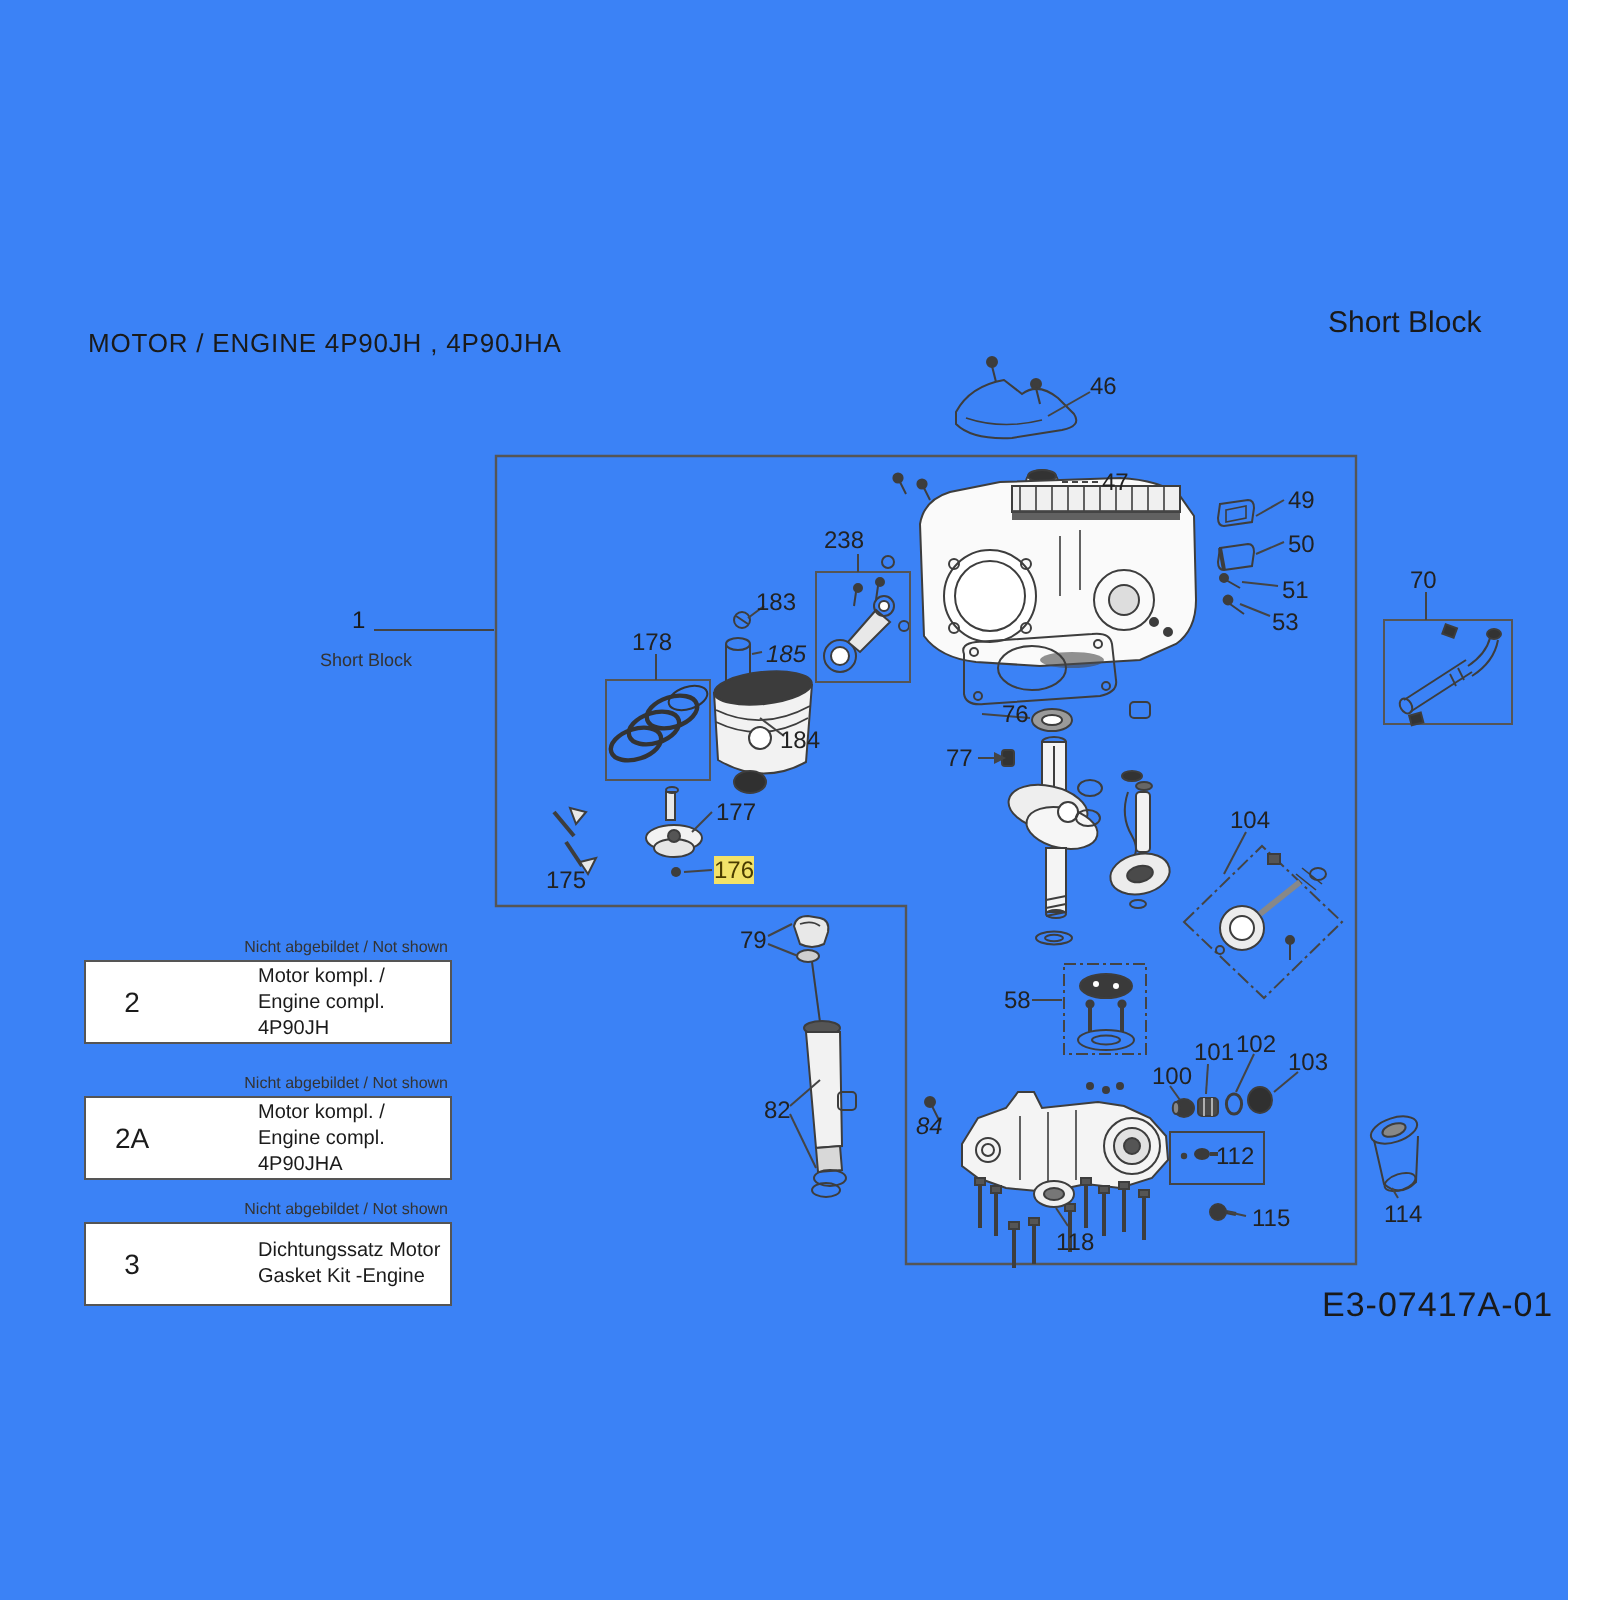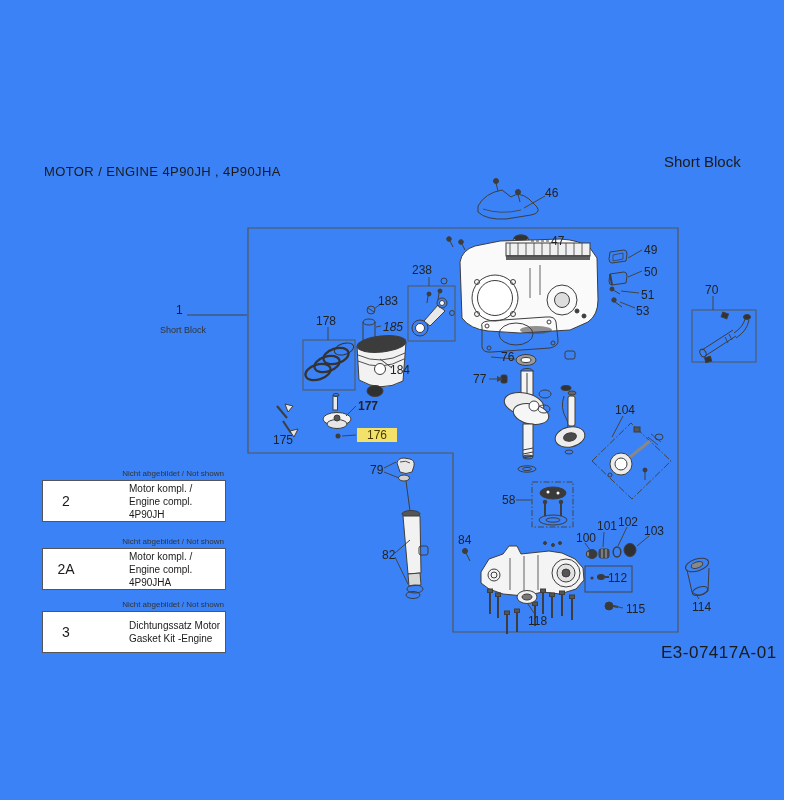--- a/index.html
+++ b/index.html
@@ -4,21 +4,21 @@
 <style>
   html,body{margin:0;padding:0;background:#fff;}
   .canvas{position:relative;width:784px;height:800px;background:#3b82f6;overflow:hidden;
           font-family:"Liberation Sans", sans-serif;color:#1a1a1a;}
   svg.art{position:absolute;left:0;top:0;}
   .txt{position:absolute;white-space:nowrap;}
   .page-title{font-size:13px;letter-spacing:.4px;}
   .sheet-title{font-size:15px;}
   .draw-num{font-size:17px;letter-spacing:.5px;margin-left:44px;}
   .pl{position:absolute;font-size:12px;white-space:nowrap;color:#222;}
-  .pl.hl{background:#F2E269;padding:0 10px;color:#4a3c00;}
+  .pl.hl{background:#F2E269;padding:0 0;color:#4a3c00;}
   .callout-num{font-size:12px;}
   .callout-name{font-size:9px;color:#333;}
   .ns{position:absolute;width:182px;text-align:right;font-size:8px;color:#333;}
   .legend-box{position:absolute;width:182px;height:40px;border:1px solid #555;background:#fff;
               display:flex;align-items:center;}
   .legend-ref{width:46px;text-align:center;font-size:14px;flex:0 0 46px;}
   .legend-desc{font-size:10px;line-height:13px;margin-left:40px;}
 </style>
 </head>
 <body>
@@ -386,26 +386,26 @@
   <div class="pl" style="left:636px;top:304px;">53</div>
   <div class="pl" style="left:705px;top:283px;">70</div>
   <div class="pl" style="left:454px;top:350px;margin-left:47px;">76</div>
   <div class="pl" style="left:473px;top:372px;">77</div>
   <div class="pl" style="left:615px;top:403px;">104</div>
   <div class="pl" style="left:316px;top:314px;">178</div>
   <div class="pl" style="left:378px;top:294px;">183</div>
   <div class="pl" style="left:383px;top:320px;font-style:italic;">185</div>
   <div class="pl" style="left:412px;top:263px;">238</div>
   <div class="pl" style="left:390px;top:363px;">184</div>
-  <div class="pl" style="left:358px;top:399px;font-weight:bold;">177</div>
+  <div class="pl" style="left:358px;top:399px;">177</div>
   <div class="pl" style="left:273px;top:433px;">175</div>
   <div class="pl hl" style="left:357px;top:428px;">176</div>
   <div class="pl" style="left:370px;top:463px;">79</div>
   <div class="pl" style="left:382px;top:548px;">82</div>
-  <div class="pl" style="left:458px;top:533px;">84</div>
+  <div class="pl" style="left:458px;top:556px;font-style:italic;">84</div>
   <div class="pl" style="left:502px;top:493px;">58</div>
   <div class="pl" style="left:576px;top:531px;">100</div>
   <div class="pl" style="left:597px;top:519px;">101</div>
   <div class="pl" style="left:618px;top:515px;">102</div>
   <div class="pl" style="left:644px;top:524px;">103</div>
   <div class="pl" style="left:608px;top:571px;">112</div>
   <div class="pl" style="left:626px;top:602px;">115</div>
   <div class="pl" style="left:528px;top:614px;">118</div>
   <div class="pl" style="left:692px;top:600px;">114</div>
 

